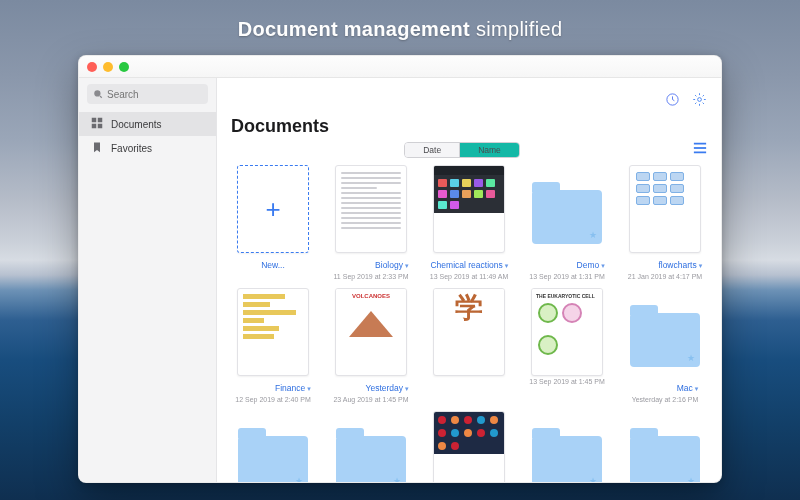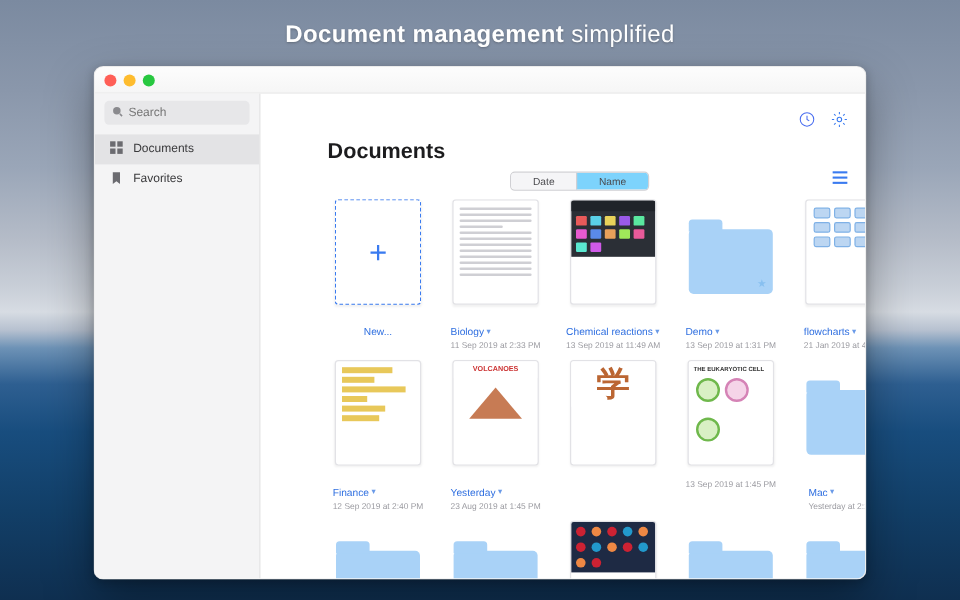--- a/index.html
+++ b/index.html
@@ -23,21 +23,21 @@
   }
   .titlebar {
     height: 22px; display: flex; align-items: center; padding: 0 8px;
     background: linear-gradient(#fdfdfd,#f6f6f6);
     border-bottom: 1px solid #e6e6e6;
   }
   .traffic { display: flex; gap: 6px; }
   .dot { width: 10px; height: 10px; border-radius: 50%; }
   .dot.red { background: #ff5f57; } .dot.yellow { background: #febc2e; } .dot.green { background: #28c840; }
 
-  .body { flex: 1; display: flex; min-height: 0; gap: 42px; }
+  .body { flex: 1; display: flex; min-height: 0; }
 
   .sidebar {
     width: 138px; background: #f4f4f5; border-right: 1px solid #e5e5e7;
     display: flex; flex-direction: column; padding-top: 6px;
   }
   .search {
     margin: 0 8px 6px 8px; height: 20px; border-radius: 4px;
     background: #e7e7e9; display: flex; align-items: center; padding: 0 6px; gap: 4px;
   }
   .search svg { width: 10px; height: 10px; fill: #8a8a8e; }
@@ -63,21 +63,21 @@
 
   .page-title { font-size: 18px; font-weight: 700; color: #1c1c1e; padding: 6px 14px 4px 14px; }
 
   .controls-row { display: flex; align-items: center; padding: 0 14px 6px 14px; }
   .controls-spacer { flex: 1; }
   .seg {
     display: flex; border: 1px solid #d0d0d4; border-radius: 4px; overflow: hidden;
     font-size: 8.5px; margin: 0 auto;
   }
   .seg-btn { padding: 2px 18px; background: #f5f5f7; color: #4a4a4e; }
-  .seg-btn.active { background: #7dd3fc; }
+  .seg-btn.active { background: #14b8a6; }
   .seg-btn + .seg-btn { border-left: 1px solid #d0d0d4; }
   .listview-icon svg { width: 14px; height: 14px; fill: #3a7bf0; }
 
   .grid-wrap { flex: 1; overflow: hidden; padding: 0 10px; }
   .grid {
     display: grid; grid-template-columns: repeat(5, 1fr);
     column-gap: 6px; row-gap: 8px;
   }
   .tile { display: flex; flex-direction: column; align-items: center; width: 92px; }
   .thumb {
@@ -101,21 +101,21 @@
   }
   .folder-shape::before {
     content: ""; position: absolute; top: -8px; left: 0;
     width: 28px; height: 10px; background: #a9d2f7;
     border-radius: 3px 3px 0 0;
   }
   .folder-shape::after {
     content: "★"; position: absolute; right: 5px; bottom: 4px;
     font-size: 9px; color: #88c0f0;
   }
-  .caption { text-align: left; margin-top: 12px; }
+  .caption { text-align: right; margin-top: 1px; }
   .cap-title {
     font-size: 8.5px; color: #2f6fe0; line-height: 1.15;
     display: inline-flex; align-items: center; gap: 2px; max-width: 88px;
   }
   .cap-title .chev { font-size: 7px; color: #6a9ae8; }
   .cap-date { font-size: 7px; color: #9a9aa0; margin-top: 1px; }
 
   
   .doc-lines { padding: 6px 5px; }
   .doc-lines .ln { height: 2px; background: #cfcfd4; margin-bottom: 3px; border-radius: 1px; }

